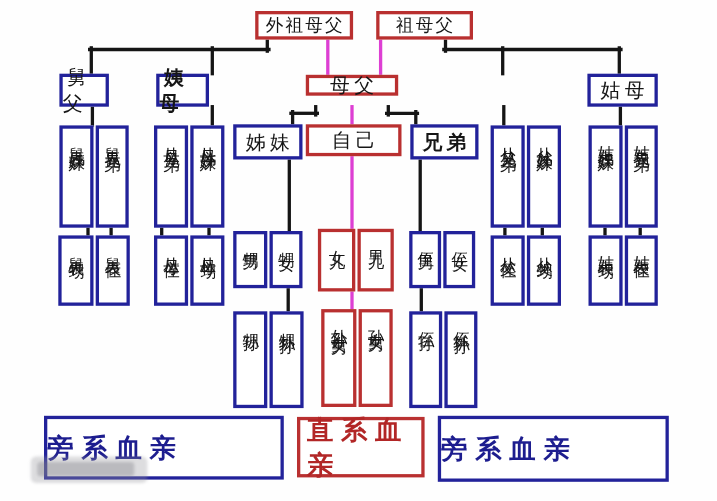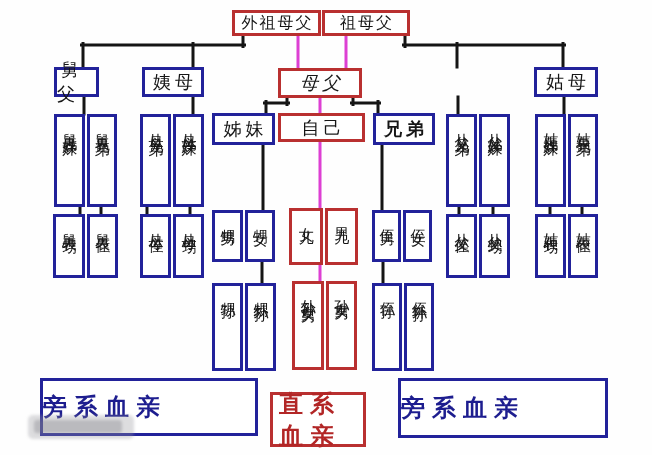--- a/index.html
+++ b/index.html
@@ -80,25 +80,25 @@
     <g stroke="#dd3fd3" stroke-width="3" stroke-linecap="square">
       <line x1="298" y1="36" x2="298" y2="69"></line>
       <line x1="346" y1="36" x2="346" y2="69"></line>
       <line x1="320" y1="97" x2="320" y2="114"></line>
       <line x1="320" y1="142" x2="320" y2="209"></line>
       <line x1="320" y1="262" x2="320" y2="284"></line>
     </g>
   </svg>
 
   <div class="box red row1" style="left:232px;top:10px;width:89px;height:26px;">外祖母父</div>
-  <div class="box red row1" style="left:322px;top:10px;width:88px;height:26px;">祖母父</div>
+  <div class="box red row1" style="left:342px;top:10px;width:88px;height:26px;">祖母父</div>
 
   <div class="box blue" style="left:54px;top:67px;width:45px;height:30px;">舅父</div>
-  <div class="box blue" style="left:142px;top:67px;width:62px;height:30px;">姨母</div>
-  <div class="box red" style="left:278px;top:68px;width:84px;height:30px;font-style:italic;">母父</div>
+  <div class="box blue" style="left:142px;top:67px;width:48px;height:30px;font-weight:bold;">姨母</div>
+  <div class="box red" style="left:278px;top:68px;width:84px;height:19px;">母父</div>
   <div class="box blue" style="left:534px;top:67px;width:64px;height:30px;">姑母</div>
 
   <div class="box blue" style="left:212px;top:113px;width:63px;height:32px;">姊妹</div>
   <div class="box red" style="left:278px;top:113px;width:87px;height:29px;">自己</div>
   <div class="box blue" style="left:373px;top:113px;width:62px;height:32px;font-weight:bold;">兄弟</div>
 
   <div class="pair" style="left:54px;top:114px;width:63px;height:93px;">
     <div class="col blue">舅表姊妹</div>
     <div class="col blue">舅表兄弟</div>
   </div>
@@ -151,17 +151,17 @@
   <div class="pair" style="left:292px;top:281px;width:65px;height:89px;">
     <div class="col red">外孙女男</div>
     <div class="col red">孙女男</div>
   </div>
   <div class="pair" style="left:372px;top:283px;width:62px;height:88px;">
     <div class="col blue">侄孙</div>
     <div class="col blue">侄外孙</div>
   </div>
 
   <div class="legend-box legend-blue" style="left:40px;top:378px;width:218px;height:58px;">旁系血亲</div>
-  <div class="legend-box legend-red" style="left:270px;top:392px;width:96px;height:55px;">直系血亲</div>
+  <div class="legend-box legend-red" style="left:270px;top:379px;width:116px;height:55px;">直系血亲</div>
   <div class="legend-box legend-blue" style="left:398px;top:378px;width:210px;height:60px;">旁系血亲</div>
 
   <div id="watermark"></div>
 </div>
 
 </body></html>

